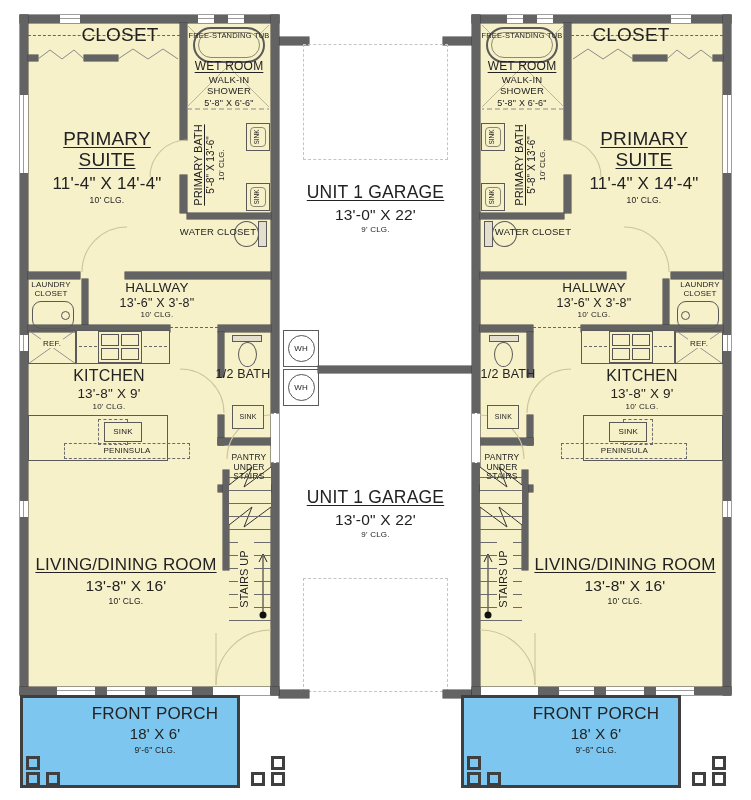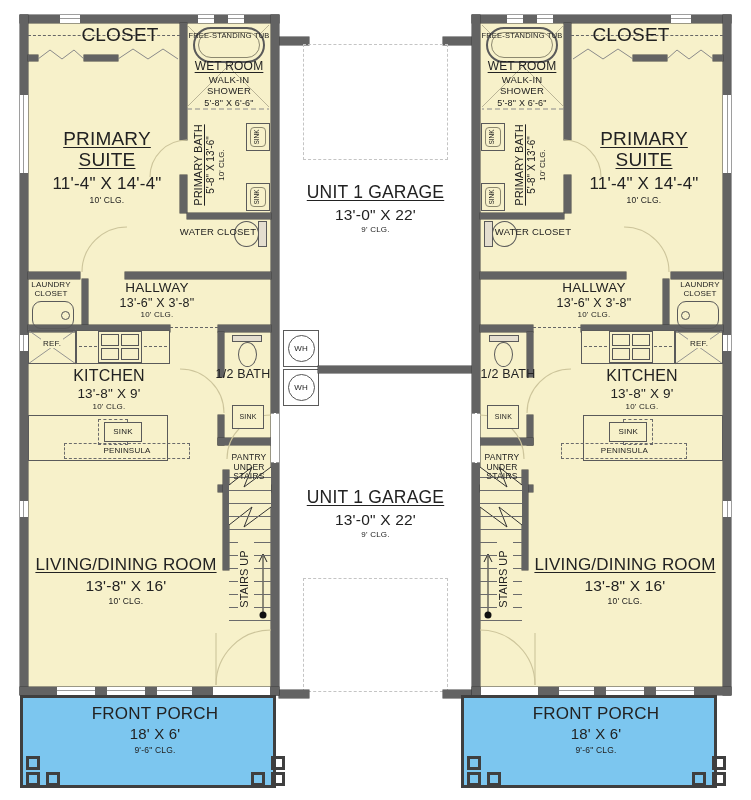--- a/index.html
+++ b/index.html
@@ -20,21 +20,21 @@
   .dash{position:absolute;border:1px dashed #c4c4c4;box-sizing:border-box;}
   .dashd{position:absolute;border:1.2px dashed #6b6b6b;box-sizing:border-box;margin-left:32px;}
   .dashline{position:absolute;border-top:1.4px dashed #666;}
   .winv{position:absolute;background:#fff;background-image:linear-gradient(to right,transparent 3px,#9a9a9a 3px,#9a9a9a 4.2px,transparent 4.2px);}
   .winh{position:absolute;background:#fff;background-image:linear-gradient(to bottom,transparent 3px,#9a9a9a 3px,#9a9a9a 4.2px,transparent 4.2px);}
   .open{position:absolute;background:#fff;}
   .treads{position:absolute;background-image:repeating-linear-gradient(to bottom,#6b6b6b 0,#6b6b6b 1px,transparent 1px,transparent 13px);}
   .circle{position:absolute;border:1px solid #555;border-radius:50%;box-sizing:border-box;}
   .oval{position:absolute;border:1.4px solid #5a5a5a;border-radius:9px;box-sizing:border-box;}
   .flexc{display:flex;align-items:center;justify-content:center;}
-  .porch{position:absolute;top:695px;width:256px;height:93px;background:#7cc6ef;border:3px solid #3f3f3f;box-sizing:border-box;}
+  .porch{position:absolute;top:695px;width:220px;height:93px;background:#7cc6ef;border:3px solid #3f3f3f;box-sizing:border-box;}
   .post{position:absolute;width:14px;height:14px;border:3px solid #3f3f3f;box-sizing:border-box;}
   .ov{position:absolute;left:0;top:0;}
   
   .mirror .hb-sink{top:268px;}
   .mirror .hb-lbl{top:298px;}
   .mirror .hb-toilet{top:334px;}
   .mirror .hb-wallb{top:354px;}
 </style>
 </head>
 <body>

